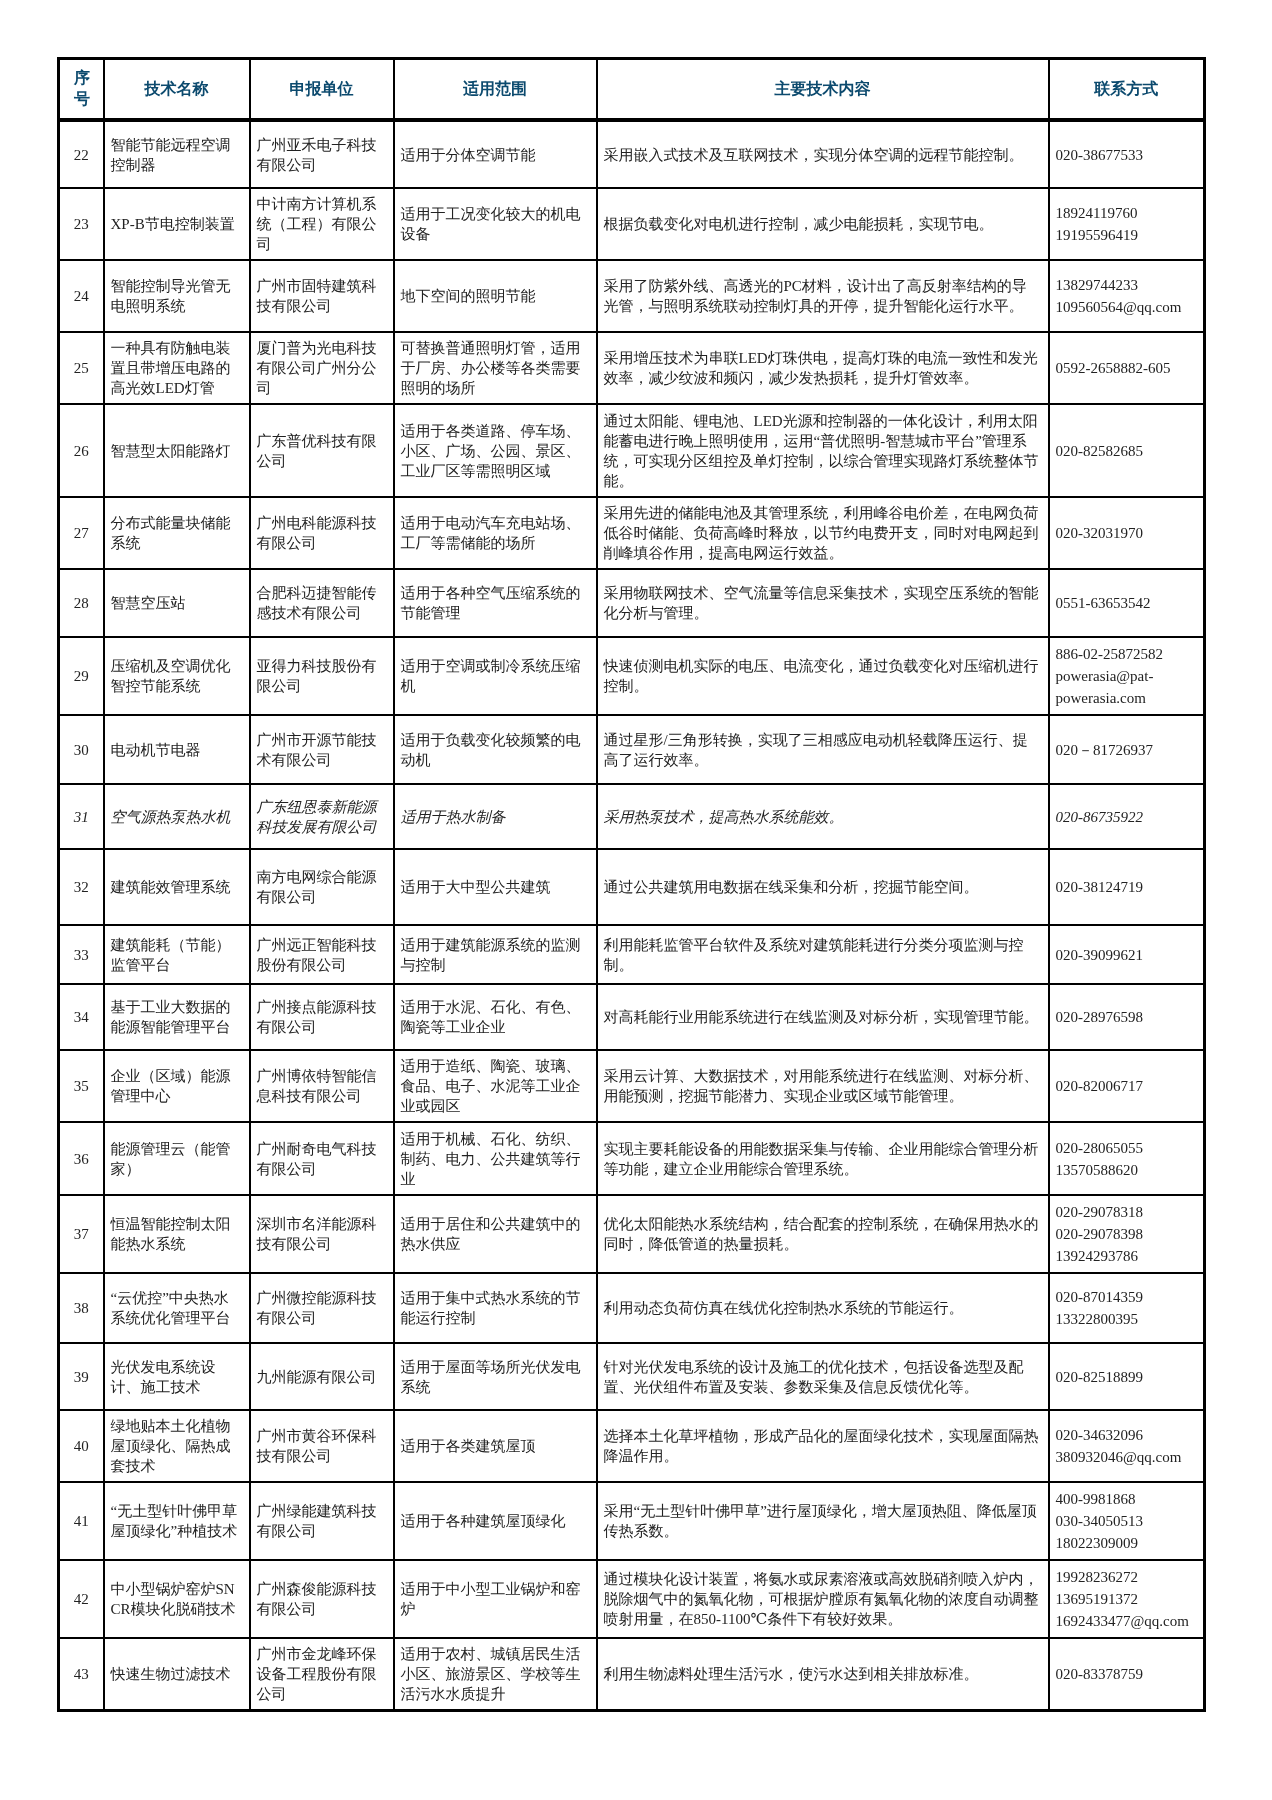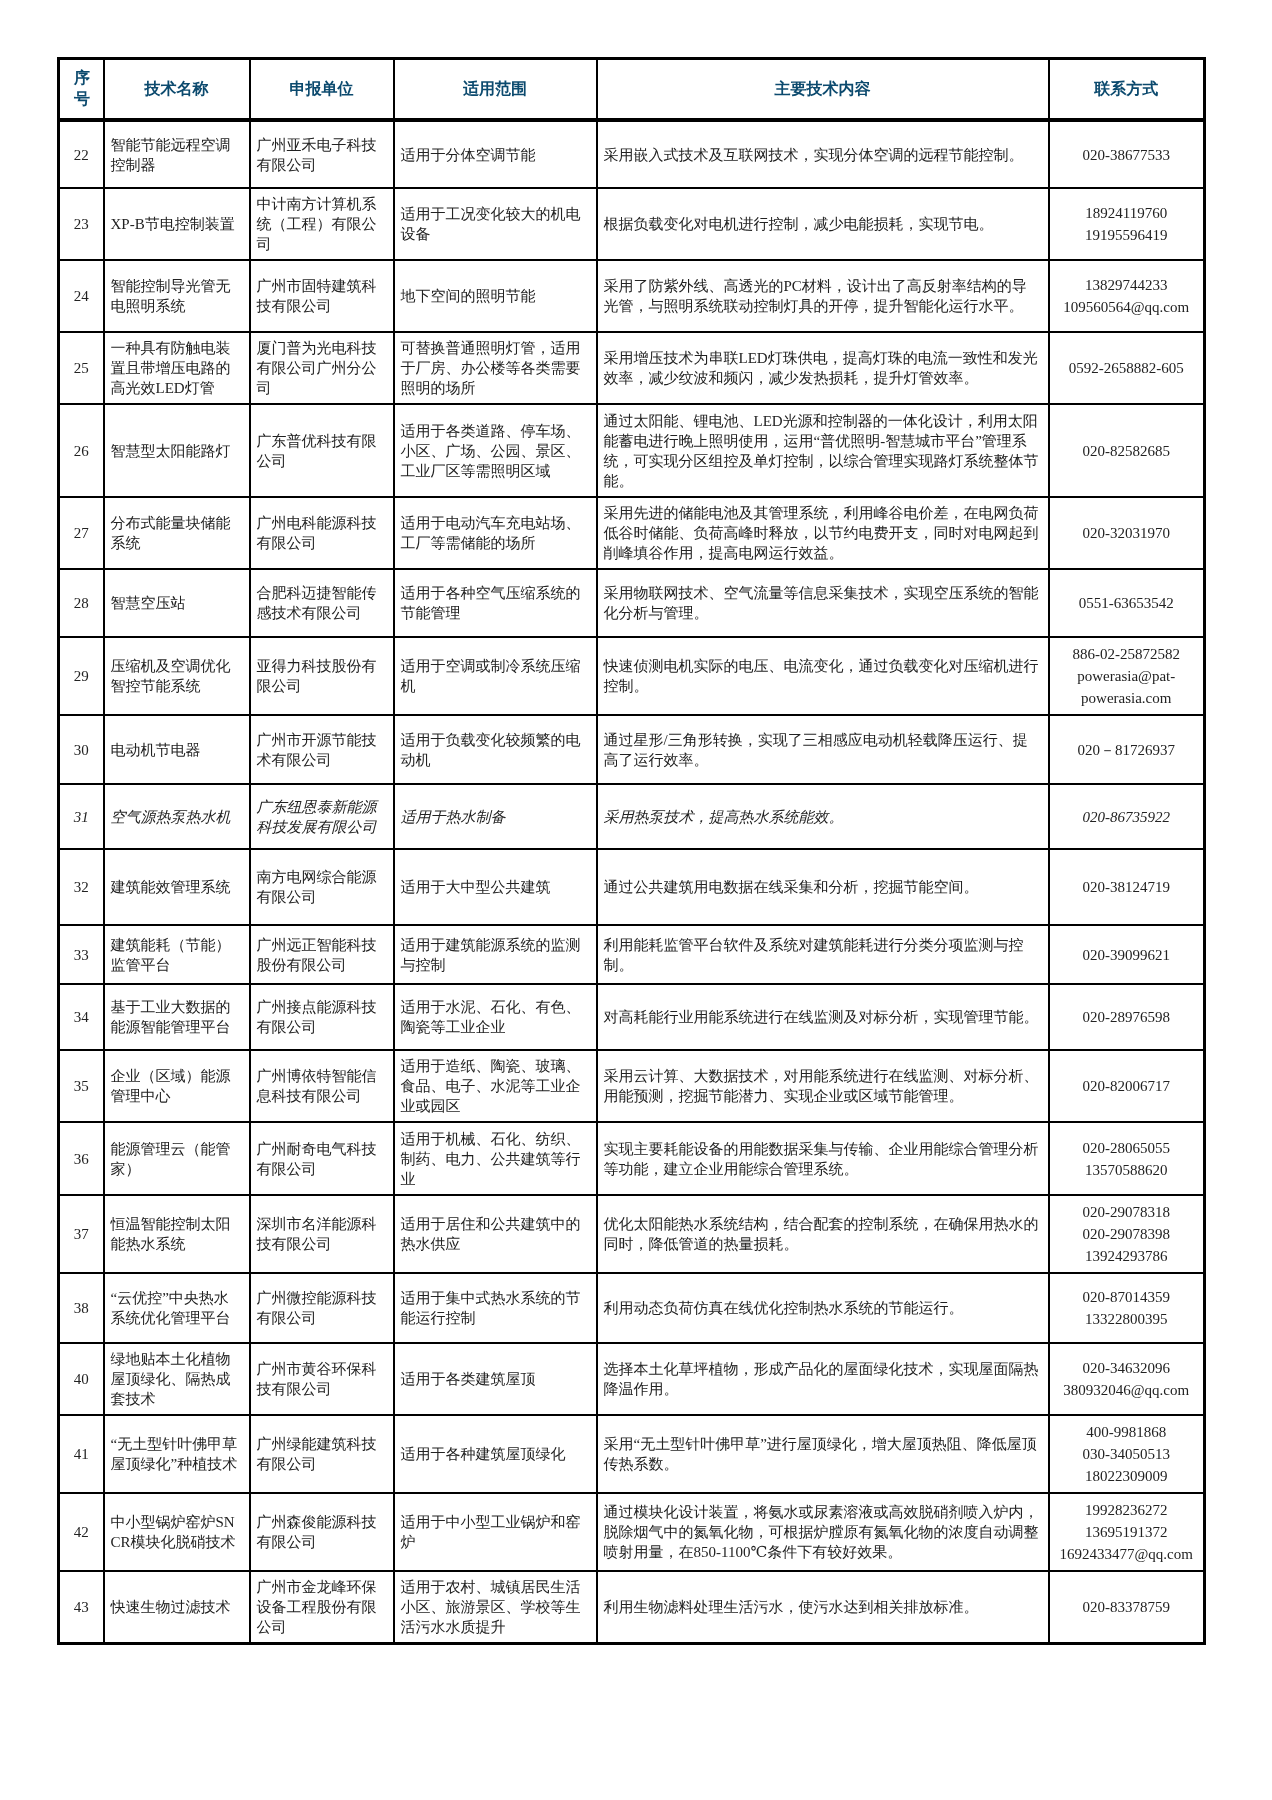--- a/index.html
+++ b/index.html
@@ -42,21 +42,21 @@
     vertical-align: middle;
     color: #222222;
     word-break: break-all;
     overflow-wrap: anywhere;
   }
   td.col-no      { text-align: center; color: #333333; }
   td.col-name    { text-align: left; }
   td.col-company { text-align: left; }
   td.col-scope   { text-align: left; }
   td.col-content { text-align: left; }
-  td.col-contact { text-align: center; }
+  td.col-contact { text-align: left; }
   td.col-contact div { line-height: 22px; }
 </style>
 </head>
 <body>
 
 <div class="page">
   <table class="tech-table">
     <colgroup>
       <col style="width:45px">
       <col style="width:146px">
@@ -247,20 +247,30 @@
           <td class="col-no">38</td>
           <td class="col-name">“云优控”中央热水系统优化管理平台</td>
           <td class="col-company">广州微控能源科技有限公司</td>
           <td class="col-scope">适用于集中式热水系统的节能运行控制</td>
           <td class="col-content">利用动态负荷仿真在线优化控制热水系统的节能运行。</td>
           <td class="col-contact">
             <div>020-87014359</div>
             <div>13322800395</div>
           </td>
         </tr>
+        <tr style="height: 67px;">
+          <td class="col-no">39</td>
+          <td class="col-name">光伏发电系统设计、施工技术</td>
+          <td class="col-company">九州能源有限公司</td>
+          <td class="col-scope">适用于屋面等场所光伏发电系统</td>
+          <td class="col-content">针对光伏发电系统的设计及施工的优化技术，包括设备选型及配置、光伏组件布置及安装、参数采集及信息反馈优化等。</td>
+          <td class="col-contact">
+            <div>020-82518899</div>
+          </td>
+        </tr>
         <tr style="height: 68px;">
           <td class="col-no">40</td>
           <td class="col-name">绿地贴本土化植物屋顶绿化、隔热成套技术</td>
           <td class="col-company">广州市黄谷环保科技有限公司</td>
           <td class="col-scope">适用于各类建筑屋顶</td>
           <td class="col-content">选择本土化草坪植物，形成产品化的屋面绿化技术，实现屋面隔热降温作用。</td>
           <td class="col-contact">
             <div>020-34632096</div>
             <div>380932046@qq.com</div>
           </td>

